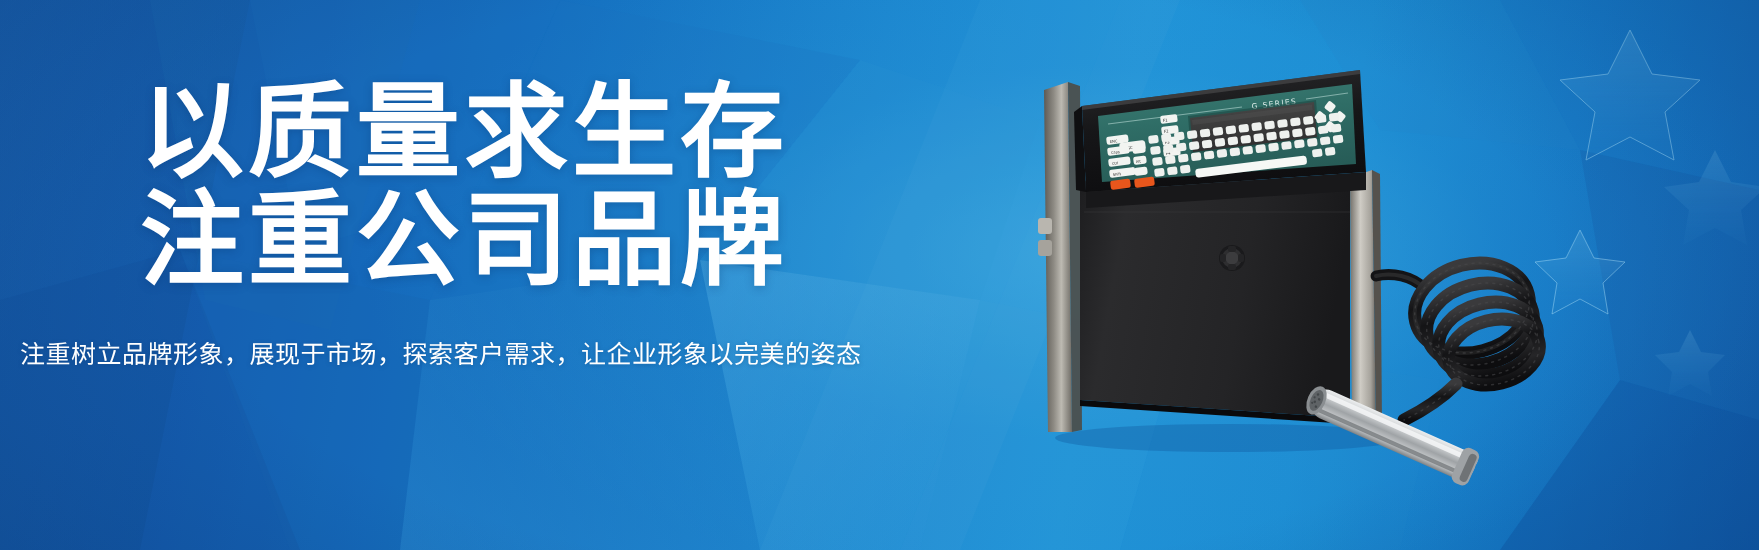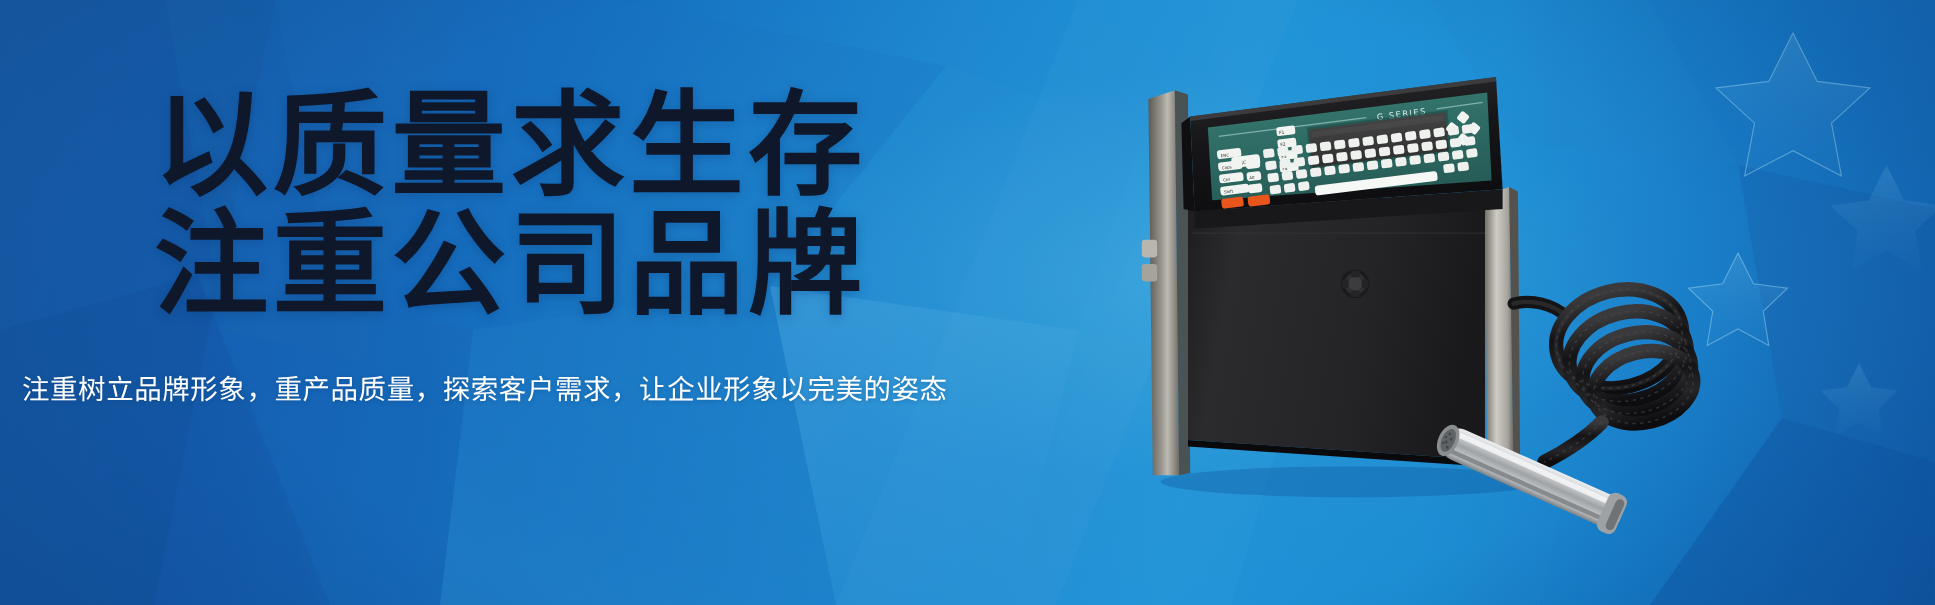--- a/index.html
+++ b/index.html
@@ -51,21 +51,21 @@
   
   .copy{
     position:absolute;
     left:0; top:0;
     width:1000px; height:550px;
   }
   .headline{
     position:absolute;
     left:140px;
     top:78px;
-    color:#0f172a;
+    color:#ffffff;
     font-weight:bold;
     font-size:104px;
     line-height:108px;
     letter-spacing:4px;
     white-space:nowrap;
     text-shadow:0 2px 10px rgba(8,50,105,.30);
   }
   .headline .l2{display:block;}
   .sub{
     position:absolute;
@@ -155,21 +155,21 @@
     </svg>
   </div>
   <div class="bg-vignette"></div>
 
   <div class="copy">
     <div class="headline">
       <span class="l1">以质量求生存</span>
       <span class="l2">注重公司品牌</span>
     </div>
     <div class="sub">
-      <span class="sl">注重树立品牌形象，重产品质量，探索客户需求，让企业形象以完美的姿态</span>
+      <span class="sl">注重树立品牌形象，展现于市场，探索客户需求，让企业形象以完美的姿态</span>
     </div>
   </div>
 
   <div class="machine">
     <svg width="560" height="460" viewBox="0 0 560 460" xmlns="http://www.w3.org/2000/svg">
       <defs>
         <linearGradient id="gRail" x1="0" y1="0" x2="1" y2="0">
           <stop offset="0" stop-color="#5d5a54"></stop>
           <stop offset=".35" stop-color="#8e8b84"></stop>
           <stop offset=".62" stop-color="#bdbab2"></stop>

